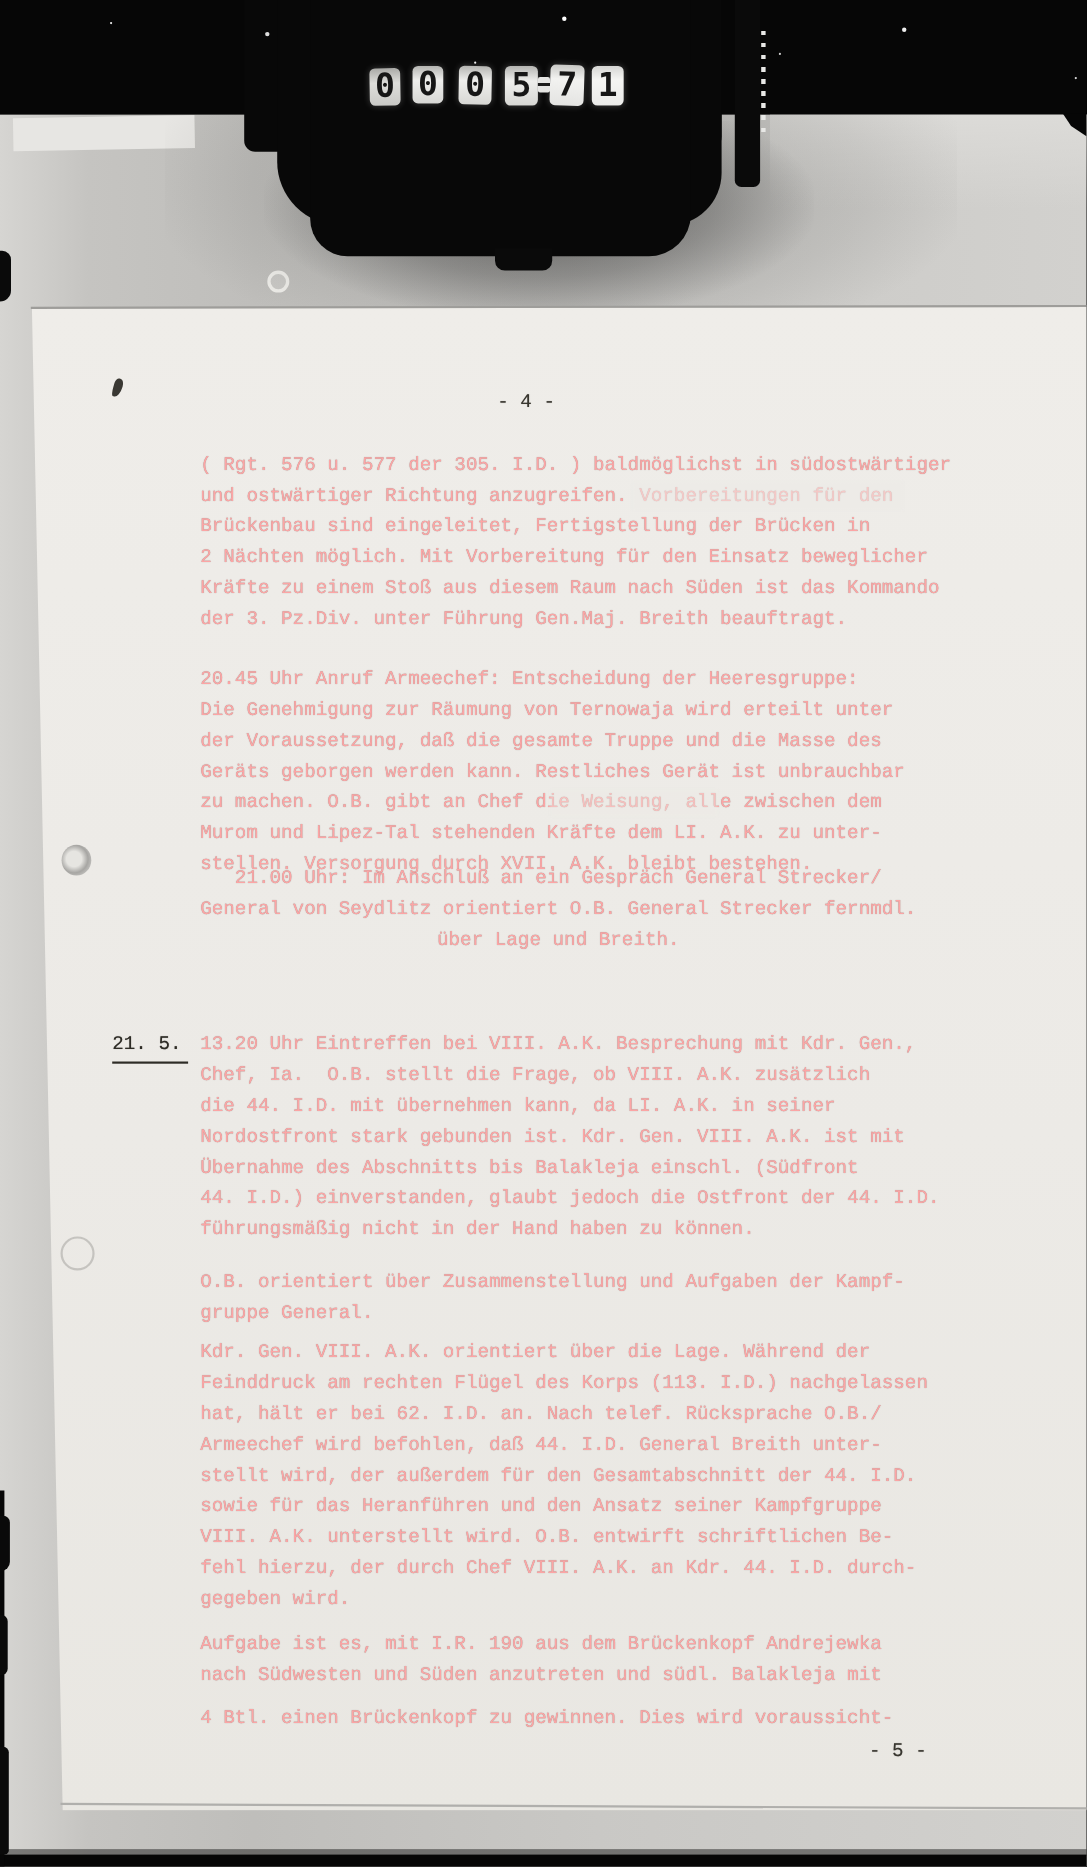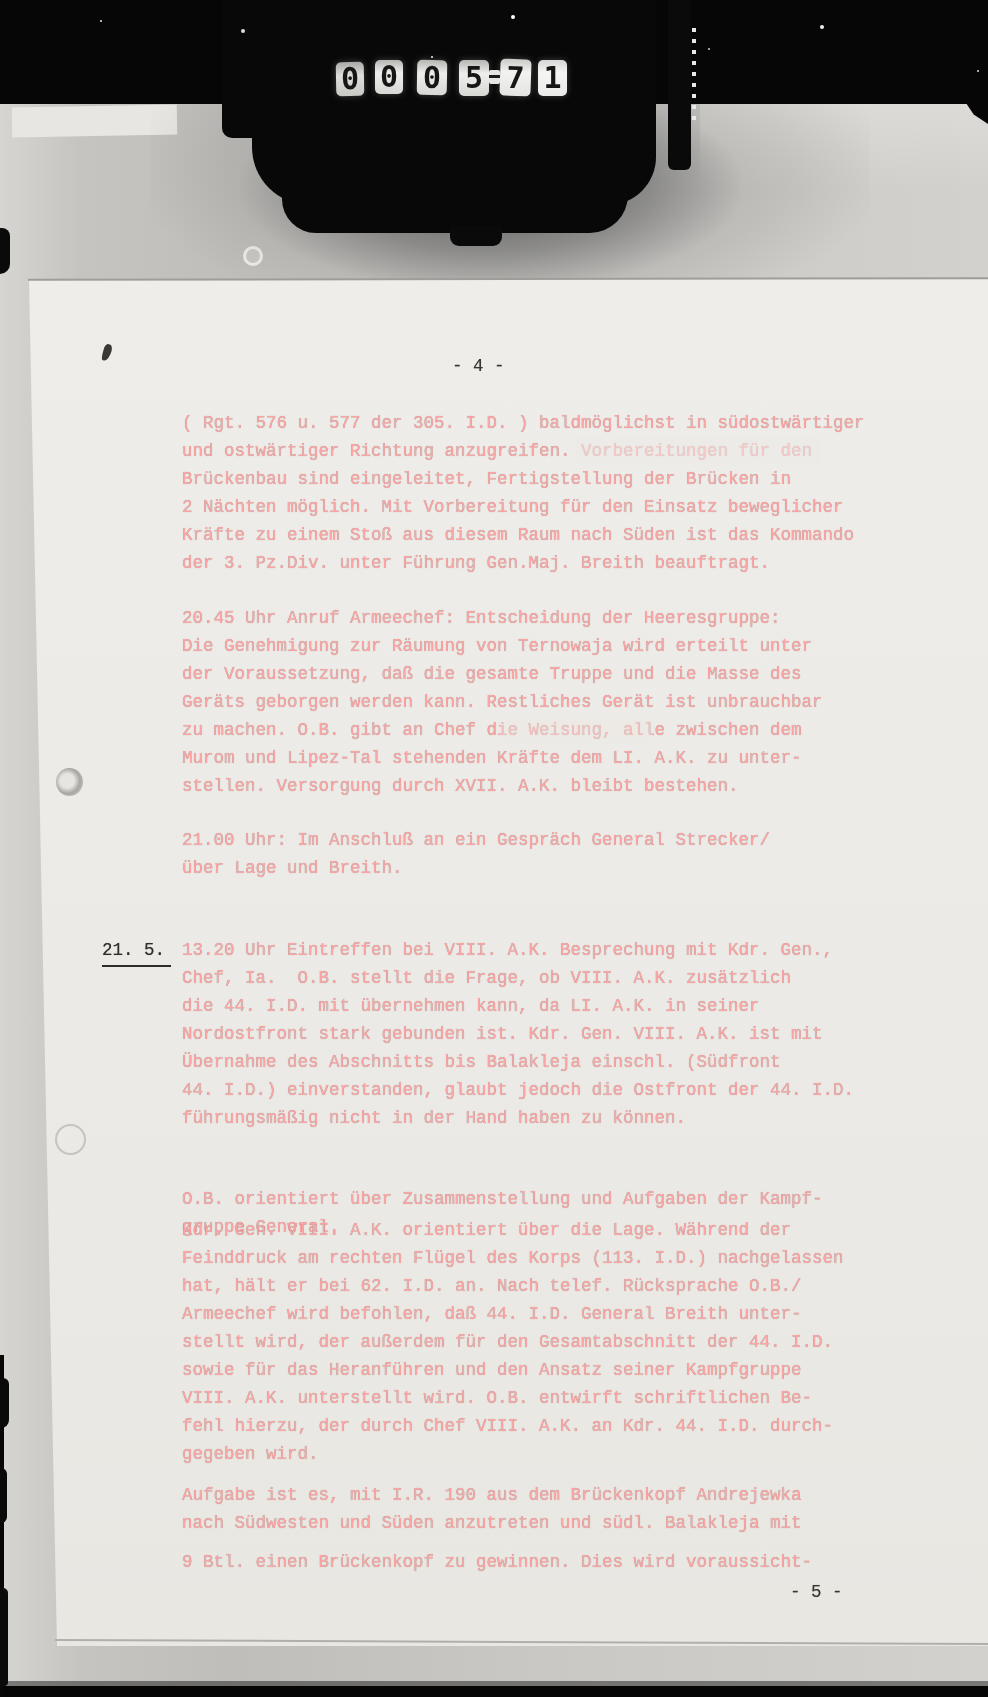--- a/index.html
+++ b/index.html
@@ -110,27 +110,27 @@
   <div class="page-bottomline"></div>
 
   <div class="apostrophe"></div>
   <div class="hole1"></div>
   <div class="hole2"></div>
 
   <div class="pagenum" style="left:452px;top:352px;">- 4 -</div>
 
   <div class="tw" style="top:409px;"><div class="tline">( Rgt. 576 u. 577 der 305. I.D. ) baldmöglichst in südostwärtiger</div><div class="tline">und ostwärtiger Richtung anzugreifen. Vorbereitungen für den</div><div class="tline">Brückenbau sind eingeleitet, Fertigstellung der Brücken in</div><div class="tline">2 Nächten möglich. Mit Vorbereitung für den Einsatz beweglicher</div><div class="tline">Kräfte zu einem Stoß aus diesem Raum nach Süden ist das Kommando</div><div class="tline">der 3. Pz.Div. unter Führung Gen.Maj. Breith beauftragt.</div></div>
   <div class="tw" style="top:604px;"><div class="tline">20.45 Uhr Anruf Armeechef: Entscheidung der Heeresgruppe:</div><div class="tline">Die Genehmigung zur Räumung von Ternowaja wird erteilt unter</div><div class="tline">der Voraussetzung, daß die gesamte Truppe und die Masse des</div><div class="tline">Geräts geborgen werden kann. Restliches Gerät ist unbrauchbar</div><div class="tline">zu machen. O.B. gibt an Chef die Weisung, alle zwischen dem</div><div class="tline">Murom und Lipez-Tal stehenden Kräfte dem LI. A.K. zu unter-</div><div class="tline">stellen. Versorgung durch XVII. A.K. bleibt bestehen.</div></div>
-  <div class="tw" style="top:826px;"><div class="tline">21.00 Uhr: Im Anschluß an ein Gespräch General Strecker/</div><div class="tline">über Lage und Breith.</div></div>
+  <div class="tw" style="top:785px;text-align:center;"><div class="tline">21.00 Uhr: Im Anschluß an ein Gespräch General Strecker/</div><div class="tline">General von Seydlitz orientiert O.B. General Strecker fernmdl.</div><div class="tline">über Lage und Breith.</div></div>
   <div class="margin-note">21. 5.</div>
   <div class="tw" style="top:936px;"><div class="tline">13.20 Uhr Eintreffen bei VIII. A.K. Besprechung mit Kdr. Gen.,</div><div class="tline">Chef, Ia.  O.B. stellt die Frage, ob VIII. A.K. zusätzlich</div><div class="tline">die 44. I.D. mit übernehmen kann, da LI. A.K. in seiner</div><div class="tline">Nordostfront stark gebunden ist. Kdr. Gen. VIII. A.K. ist mit</div><div class="tline">Übernahme des Abschnitts bis Balakleja einschl. (Südfront</div><div class="tline">44. I.D.) einverstanden, glaubt jedoch die Ostfront der 44. I.D.</div><div class="tline">führungsmäßig nicht in der Hand haben zu können.</div></div>
-  <div class="tw" style="top:1152px;margin-top:33px;"><div class="tline">O.B. orientiert über Zusammenstellung und Aufgaben der Kampf-</div><div class="tline">gruppe General.</div></div>
+  <div class="tw" style="top:1152px;"><div class="tline">O.B. orientiert über Zusammenstellung und Aufgaben der Kampf-</div><div class="tline">gruppe General.</div></div>
   <div class="tw" style="top:1216px;"><div class="tline">Kdr. Gen. VIII. A.K. orientiert über die Lage. Während der</div><div class="tline">Feinddruck am rechten Flügel des Korps (113. I.D.) nachgelassen</div><div class="tline">hat, hält er bei 62. I.D. an. Nach telef. Rücksprache O.B./</div><div class="tline">Armeechef wird befohlen, daß 44. I.D. General Breith unter-</div><div class="tline">stellt wird, der außerdem für den Gesamtabschnitt der 44. I.D.</div><div class="tline">sowie für das Heranführen und den Ansatz seiner Kampfgruppe</div><div class="tline">VIII. A.K. unterstellt wird. O.B. entwirft schriftlichen Be-</div><div class="tline">fehl hierzu, der durch Chef VIII. A.K. an Kdr. 44. I.D. durch-</div><div class="tline">gegeben wird.</div></div>
   <div class="tw" style="top:1481px;"><div class="tline">Aufgabe ist es, mit I.R. 190 aus dem Brückenkopf Andrejewka</div><div class="tline">nach Südwesten und Süden anzutreten und südl. Balakleja mit</div></div>
-  <div class="tw" style="top:1548px;"><div class="tline">9 Btl. einen Brückenkopf zu gewinnen. Dies wird voraussicht-</div></div>
+  <div class="tw" style="top:1548px;"><div class="tline">4 Btl. einen Brückenkopf zu gewinnen. Dies wird voraussicht-</div></div>
 
   <div class="fade-patch1"></div>
   <div class="fade-patch2"></div>
 
   <div class="pagenum" style="left:790px;top:1578px;">- 5 -</div>
 
   <div class="bottom-strip-soft"></div>
   <div class="bottom-strip"></div>
   <div class="edge-strip"></div>
   <div class="edge-bump1"></div>

